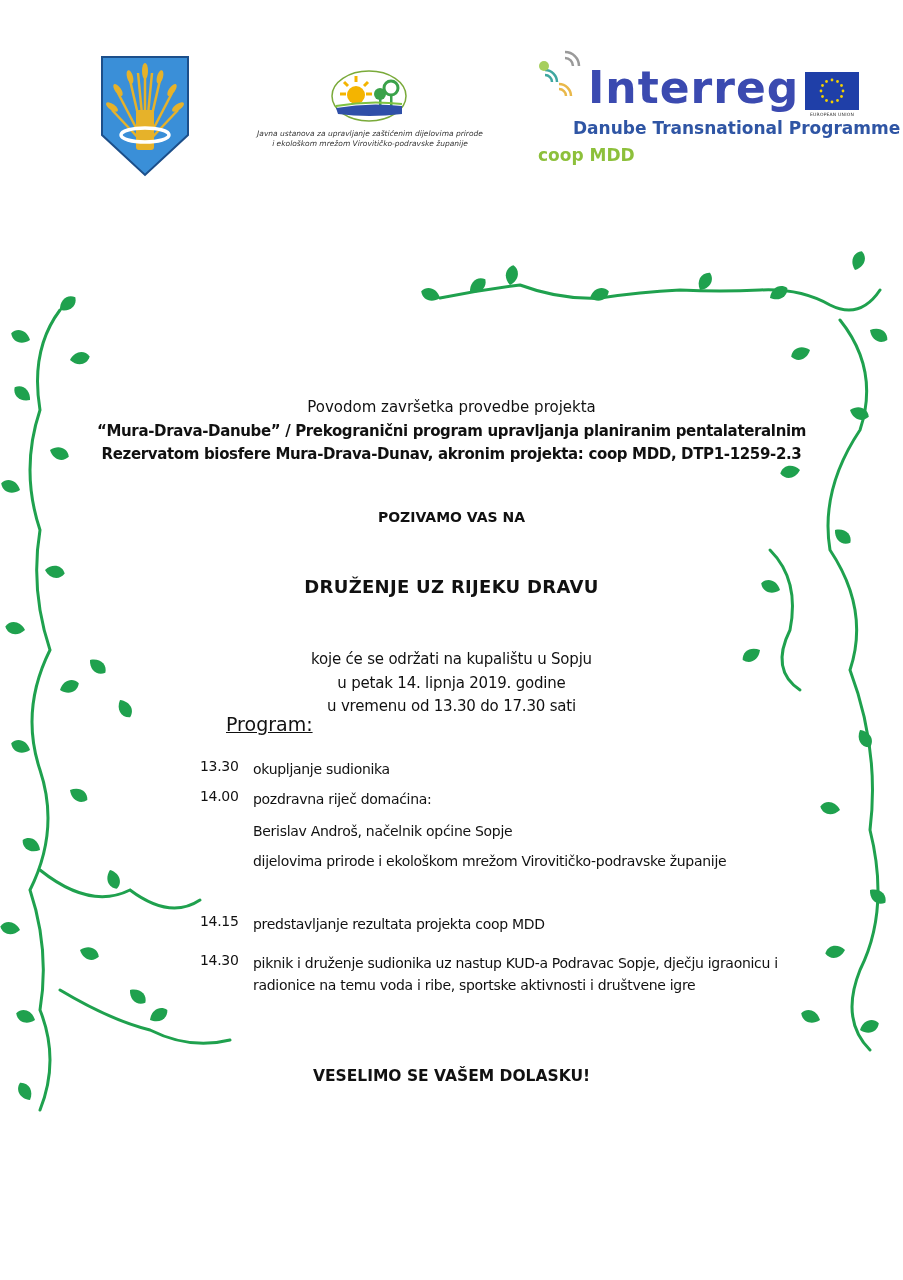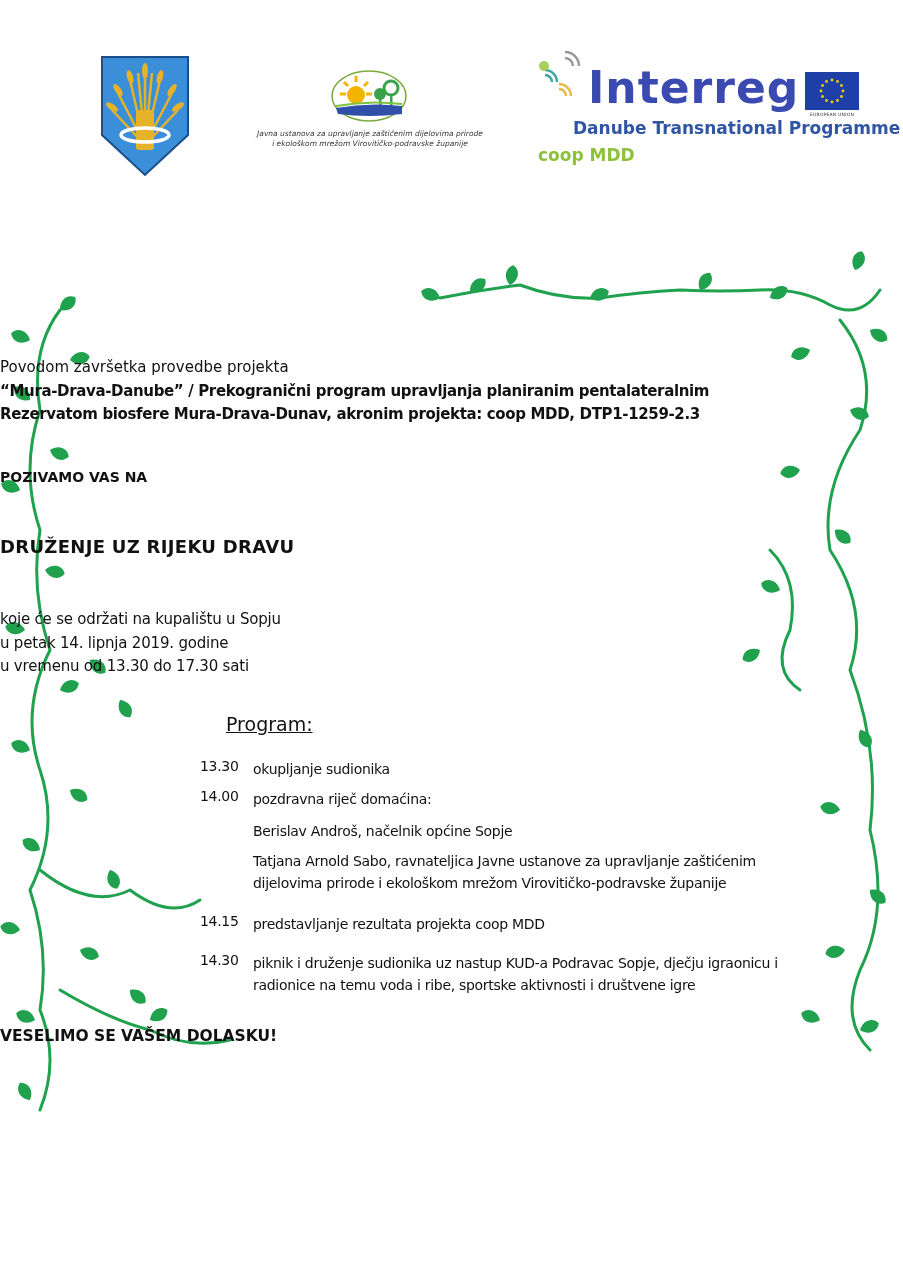--- a/index.html
+++ b/index.html
@@ -14,21 +14,21 @@
   .interreg-word { left: 588px; top: 64px; font-family: "DejaVu Sans", sans-serif; font-weight: bold; font-size: 44px; letter-spacing: 1px; color: #3b4ab0; line-height: 48px; }
   .eu-flag { left: 805px; top: 72px; width: 54px; height: 38px; background: #1f3fa8; }
   .eu-caption { left: 805px; top: 112px; width: 54px; text-align: center; font-size: 4.5px; color: #333; letter-spacing: 0.2px; }
   .danube { left: 538px; top: 118px; font-weight: bold; font-size: 17px; color: #2f55a4; white-space: nowrap; margin-left: 35px; }
   .coop { left: 538px; top: 145px; font-weight: bold; font-size: 17px; color: #8dc03b; }
 
   
   .vines { left: 0; top: 230px; width: 903px; height: 920px; }
 
   
-  .txt { font-family: "DejaVu Sans", sans-serif; position: absolute; left: 0; width: 903px; text-align: left; }
+  .txt { font-family: "DejaVu Sans", sans-serif; position: absolute; left: 0; width: 903px; text-align: center; margin-top: 40px; }
   .intro { top: 357px; font-size: 15px; line-height: 20px; }
   .project { top: 380px; font-size: 15px; font-weight: bold; line-height: 23px; letter-spacing: -0.35px; }
   .invite { top: 469px; font-size: 14px; font-weight: bold; }
   .event-title { top: 536px; font-size: 18px; font-weight: bold; letter-spacing: 0.3px; }
   .details { top: 608px; font-size: 15px; line-height: 23.5px; letter-spacing: -0.2px; }
   .program-label { left: 226px; top: 713px; font-size: 19px; text-decoration: underline; position: absolute; }
 
   .sched { position: absolute; left: 200px; width: 600px; font-size: 14px; letter-spacing: -0.3px; }
   .sched .time { position: absolute; left: 0; width: 52px; }
   .sched .desc { position: absolute; left: 53px; width: 560px; line-height: 22px; }
@@ -199,21 +199,20 @@
 </div>
 <div class="sched" style="top:788px">
   <span class="time">14.00</span>
   <span class="desc">pozdravna riječ domaćina:</span>
 </div>
 <div class="sched" style="top:820px">
   <span class="desc">Berislav Androš, načelnik općine Sopje</span>
 </div>
 <div class="sched" style="top:850px">
   <div class="desc">
-    <div>Tatjana Arnold Sabo, ravnateljica Javne ustanove za upravljanje zaštićenim</div>
     <div>dijelovima prirode i ekološkom mrežom Virovitičko-podravske županije</div>
   </div>
 </div>
 <div class="sched" style="top:913px">
   <span class="time">14.15</span>
   <span class="desc">predstavljanje rezultata projekta coop MDD</span>
 </div>
 <div class="sched" style="top:952px">
   <span class="time">14.30</span>
   <div class="desc">

